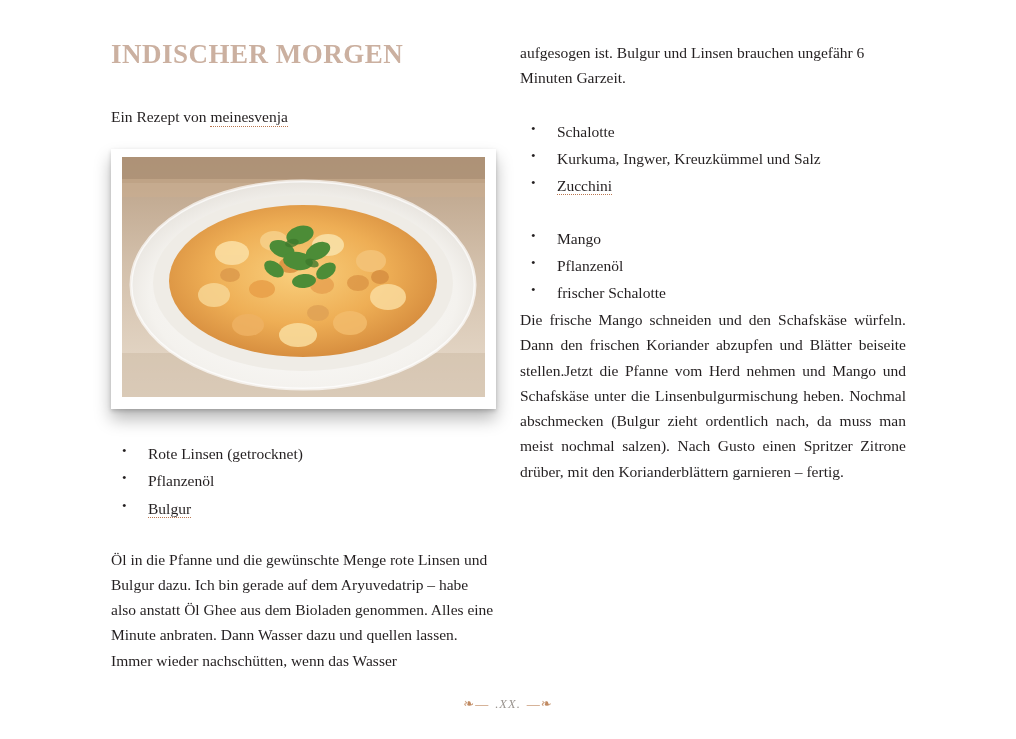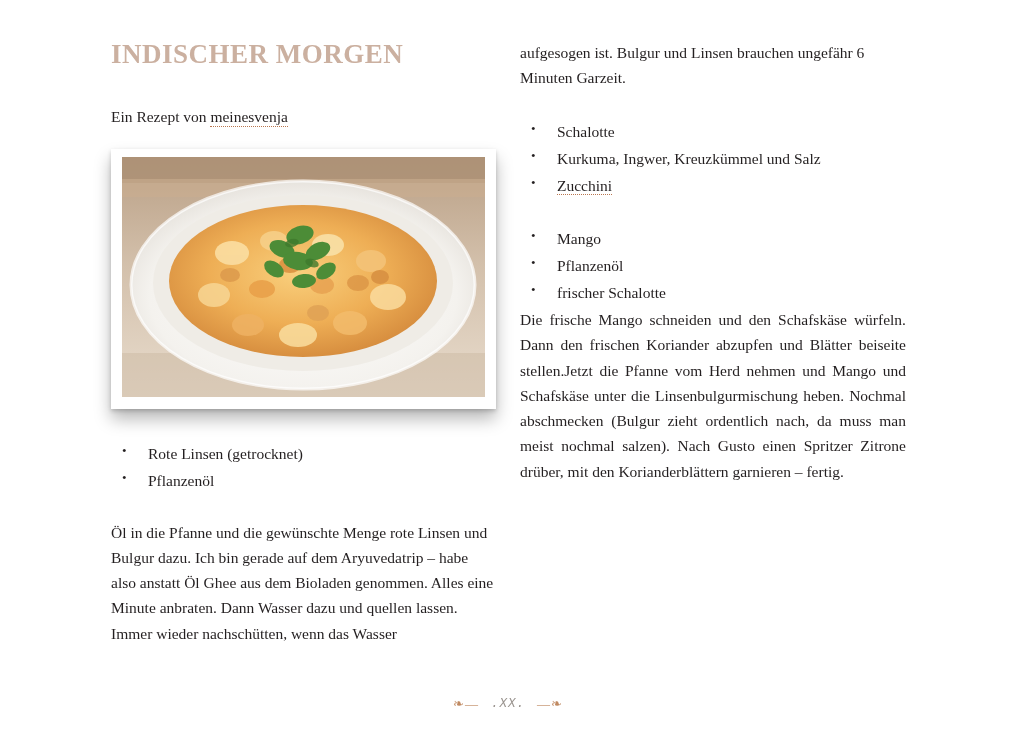--- a/index.html
+++ b/index.html
@@ -135,25 +135,25 @@
     color: #c08a62;
     font-size: 12px;
     letter-spacing: 1px;
   }
   .footer .orn {
     color: #c08a62;
     font-size: 13px;
     vertical-align: middle;
   }
   .footer .pgnum {
-    font-family: Liberation Mono, monospace;
+    font-family: Liberation Serif, serif;
     font-style: italic;
     font-size: 12.5px;
     color: #9a948f;
-    margin: 0 12px;
+    margin: 0 6px;
     vertical-align: middle;
   }
 </style>
 </head>
 <body>
 
 <div class="page">
 
   <div class="col-left">
 
@@ -229,20 +229,21 @@
           </g>
 
           <ellipse cx="181" cy="128" rx="172" ry="104" fill="none" stroke="#ffffff" stroke-opacity="0.7" stroke-width="3"></ellipse>
         </svg>
       </div>
     </div>
 
     <ul class="ingredient-list">
       <li><span>Rote Linsen (getrocknet)</span></li>
       <li><span>Pflanzenöl</span></li>
+      <li><span class="underlined">Bulgur</span></li>
     </ul>
 
     <p class="body-text">Öl in die Pfanne und die gewünschte Menge rote Linsen und Bulgur dazu. Ich bin gerade auf dem Aryuvedatrip – habe also anstatt Öl Ghee aus dem Bioladen genommen. Alles eine Minute anbraten. Dann Wasser dazu und quellen lassen. Immer wieder nachschütten, wenn das Wasser</p>
   </div>
 
   <div class="col-right">
 
     <p class="body-text">aufgesogen ist. Bulgur und Linsen brauchen ungefähr 6 Minuten Garzeit.</p>
 
     <ul class="ingredient-list">

